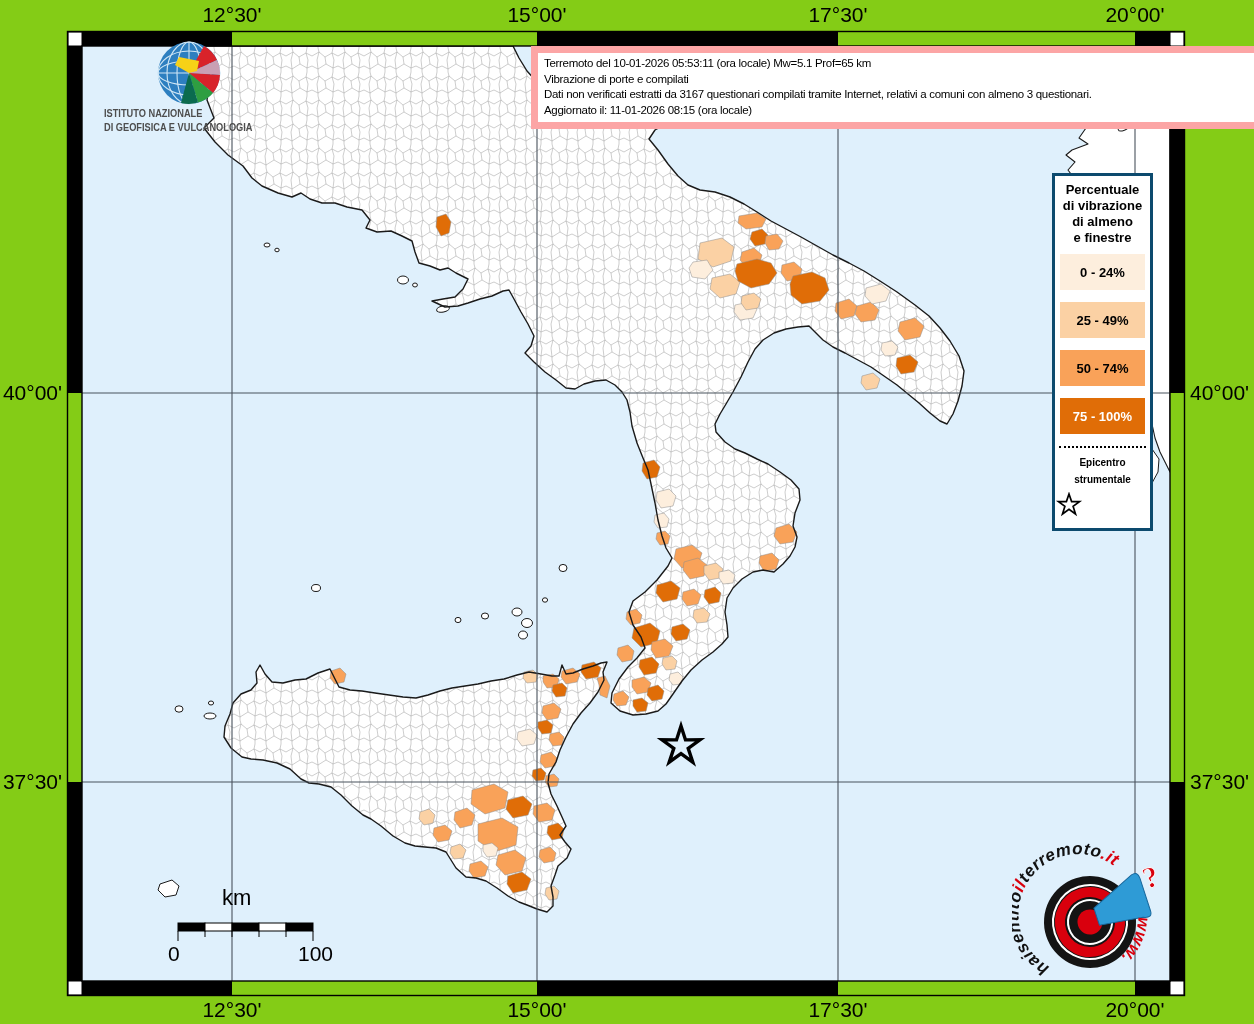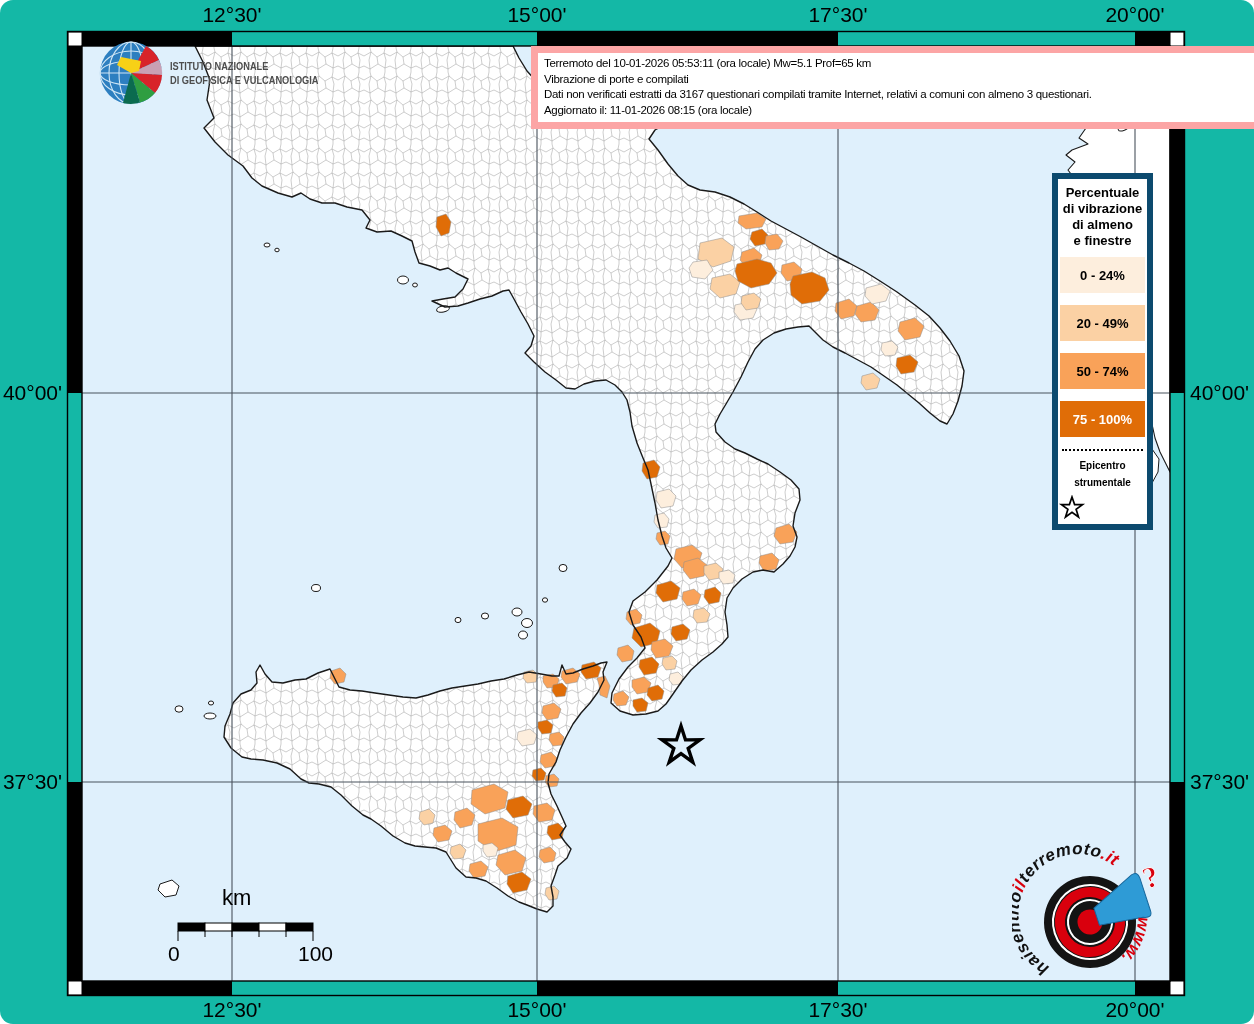--- a/index.html
+++ b/index.html
@@ -1,17 +1,17 @@
 <!DOCTYPE html>
 <html style="--sea: #dff0fc; --land: #ffffff; --coast: #1a1a1a; --mesh: #a3a3a3; --grid: #49525c; --class0: #fdeedd; --class1: #fbd1a4; --class2: #f9a259; --class3: #e06d07; --accent_red: #d9000d; --accent_blue: #2e9bd6;"><head>
 <meta charset="utf-8">
 <style>
   html,body{margin:0;padding:0;background:#fff;}
-  .canvas{position:relative;width:1254px;height:1024px;background:#14b8a6;
-          font-family:"Liberation Sans",sans-serif;overflow:hidden;border-radius:13px;}
+  .canvas{position:relative;width:1254px;height:1024px;background:#84cc16;
+          font-family:"Liberation Sans",sans-serif;overflow:hidden;}
   svg{display:block;}
 
   
   .map-svg{position:absolute;left:82px;top:46px;z-index:1;}
   .frame-svg{position:absolute;left:0;top:0;z-index:3;pointer-events:none;}
   .sea{fill:var(--sea);}
   .landfill{fill:var(--land);}
   .coast-s{fill:none;stroke:var(--coast);stroke-width:1.4;stroke-linejoin:round;}
   .coast-thin{fill:var(--land);stroke:var(--coast);stroke-width:1;stroke-linejoin:round;}
   .c0{fill:var(--class0);stroke:#8c8c8c;stroke-width:.5;}
@@ -28,34 +28,34 @@
   .coord.left{text-align:right;width:62px;left:0;transform:translateY(-50%);}
   .coord.right{left:1190px;transform:translateY(-50%);}
 
   
   .title-box{position:absolute;left:531px;top:46px;width:755px;box-sizing:border-box;
              background:#fff;border:7px solid #fca5a5;padding:3px 6px 4px 6px;z-index:5;}
   .title-box div{font-size:11.5px;letter-spacing:-0.3px;line-height:15.5px;color:#000;white-space:nowrap;}
 
   
   .legend{position:absolute;left:1052px;top:173px;width:101px;box-sizing:border-box;z-index:5;
-          background:#fff;border:6px solid #0c4a6e;text-align:center;padding:6px 0 2px 0;}
+          background:#fff;border:3px solid #0c4a6e;text-align:center;padding:6px 0 9px 0;}
   .legend .lt{font-size:13px;font-weight:bold;line-height:16px;color:#000;}
   .legend .sw{width:85px;height:36px;margin:8px auto 12px auto;display:flex;align-items:center;justify-content:center;
               font-size:13px;font-weight:bold;color:#000;}
   .legend .sw0{background:var(--class0);}
   .legend .sw1{background:var(--class1);}
   .legend .sw2{background:var(--class2);}
   .legend .sw3{background:var(--class3);color:#fff;}
   .legend .dots{border-top:2px dotted #000;margin:10px 4px 6px 4px;}
   .legend .ep{font-size:10px;font-weight:bold;line-height:17px;color:#000;}
   .legend .starwrap{margin-top:4px;}
 
   
-  .ingv{position:absolute;left:98px;top:40px;display:flex;align-items:center;z-index:5;}
+  .ingv{position:absolute;left:98px;top:40px;display:flex;align-items:center;z-index:5;flex-direction:column;}
   .ingv-text{margin-left:6px;color:#4d4d4d;font-weight:bold;font-size:11px;line-height:14px;
              letter-spacing:0px;transform:scaleX(.84);transform-origin:left center;white-space:nowrap;}
 
   
   .scalebar{position:absolute;left:160px;top:885px;z-index:4;color:#000;}
   .scalebar .km{position:absolute;left:62px;top:0;font-size:22px;}
   .scalebar .n0{position:absolute;left:8px;top:57px;font-size:21px;}
   .scalebar .n100{position:absolute;left:138px;top:57px;font-size:21px;}
 
   
@@ -277,21 +277,21 @@
       <div>DI GEOFISICA E VULCANOLOGIA</div>
     </div>
   </div>
 
   <div class="legend">
     <div class="lt">Percentuale</div>
     <div class="lt">di vibrazione</div>
     <div class="lt">di almeno</div>
     <div class="lt">e finestre</div>
     <div class="sw sw0">0 - 24%</div>
-    <div class="sw sw1">20 - 49%</div>
+    <div class="sw sw1">25 - 49%</div>
     <div class="sw sw2">50 - 74%</div>
     <div class="sw sw3">75 - 100%</div>
     <div class="dots"></div>
     <div class="ep">Epicentro</div>
     <div class="ep">strumentale</div>
     <div class="starwrap">
       <svg width="28" height="27" viewBox="-14 -13 28 27">
         <path d="M0,-11 L2.6,-3.4 10.5,-3.4 4.1,1.3 6.5,9 0,4.2 -6.5,9 -4.1,1.3 -10.5,-3.4 -2.6,-3.4 Z" fill="#fff" stroke="#000" stroke-width="1.7"></path>
       </svg>
     </div>

